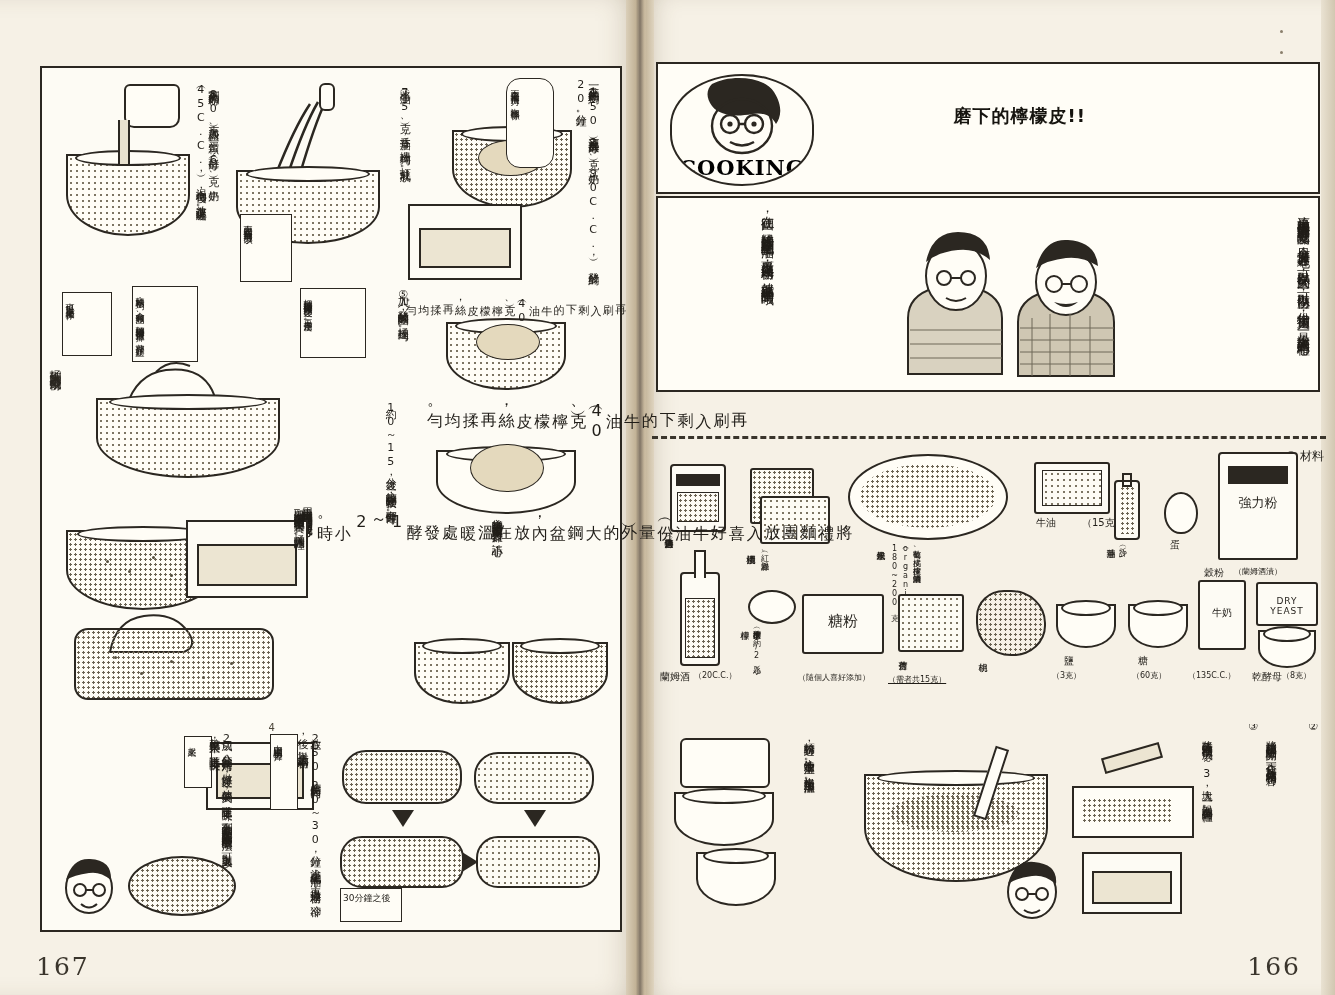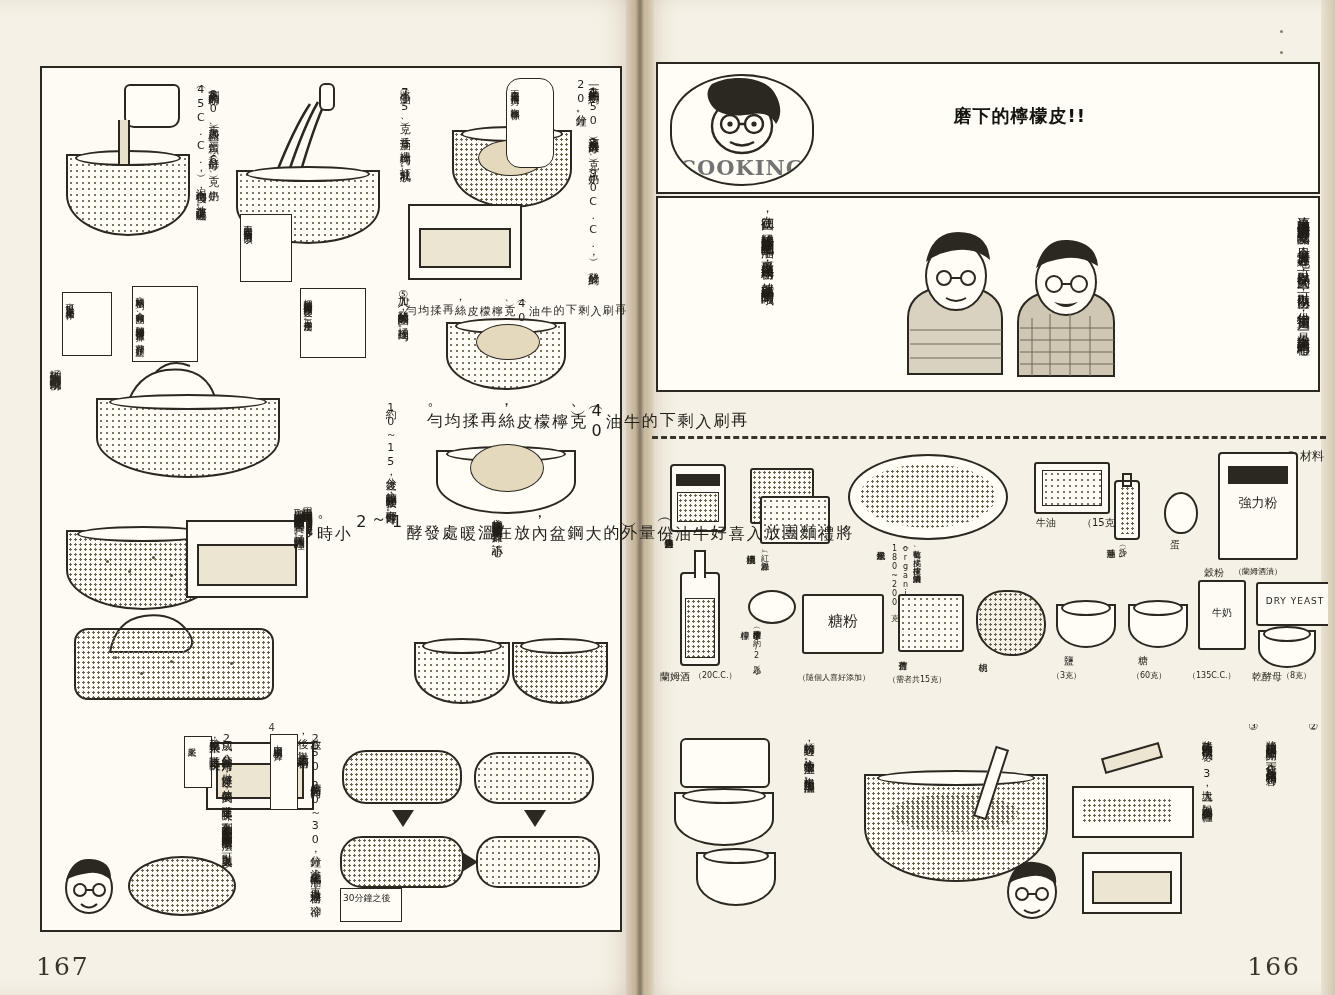--- a/index.html
+++ b/index.html
@@ -37,21 +37,21 @@
      font-family:"DejaVu Sans","Liberation Sans",sans-serif;color:#201d18;}
   .h{font-family:"DejaVu Sans","Liberation Sans",sans-serif;color:#201d18;}
 
   
   .bubble{position:absolute;background:#fffdf6;border:1.6px solid #2b2721;border-radius:14px;padding:4px 3px;}
   .capbox{position:absolute;background:#fffdf6;border:1.5px solid #2b2721;padding:3px 2px;}
 
   
   .hdr{position:absolute;left:656px;top:62px;width:660px;height:128px;border:2px solid #2b2721;background:#fffdf6;}
   .cook-badge{position:absolute;left:12px;top:10px;width:140px;height:108px;border:2px solid #2b2721;border-radius:50%/46%;background:#fffdf6;overflow:hidden;}
-  .cook-word{position:absolute;bottom:4px;left:0;right:0;text-align:center;font:700 21px "DejaVu Serif","Liberation Serif",serif;letter-spacing:1px;color:#737373;}
+  .cook-word{position:absolute;bottom:4px;left:0;right:0;text-align:center;font:700 21px "DejaVu Serif","Liberation Serif",serif;letter-spacing:1px;color:#000000;}
   .title-main{position:absolute;right:14px;top:26px;font:700 42px "DejaVu Serif","Liberation Serif",serif;letter-spacing:4px;color:#16140f;}
   .title-sub{position:absolute;right:232px;top:40px;font:700 18px "DejaVu Sans","Liberation Sans",sans-serif;letter-spacing:1px;color:#16140f;}
 
   
   .dashline{position:absolute;left:652px;width:674px;height:0;border-top:3px dashed #3a352c;}
 
   
   .bowl{position:absolute;border:2px solid #2b2721;border-radius:0 0 52% 52%;background:#fffdf6;}
   .bowl::after{content:"";position:absolute;left:6%;right:6%;top:-6px;height:12px;border:2px solid #2b2721;border-radius:50%;background:#fffdf6;}
   .dough{position:absolute;background:#e4d9bd;border:1.6px solid #2b2721;border-radius:50%;}
@@ -206,39 +206,39 @@
     <div class="lbl-v" style="left:86px;top:180px;height:36px;">檸檬</div>
     <div class="lbl-v" style="left:98px;top:180px;height:62px;font-size:8px;">（磨下的檸檬皮 約1/2小匙）</div>
 
     <div class="bag" style="left:150px;top:150px;width:78px;height:56px;">
       <div class="h" style="position:absolute;left:0;right:0;top:16px;text-align:center;font-size:15px;">糖粉</div>
     </div>
     <div class="lbl" style="left:146px;top:228px;font-size:8px;">（隨個人喜好添加）</div>
 
     <div class="bag tone-l" style="left:246px;top:150px;width:62px;height:54px;"></div>
     <div class="lbl-v" style="left:244px;top:210px;height:40px;">杏仁薄片</div>
-    <div class="lbl" style="left:236px;top:230px;font-size:8px;">（需者共15克）</div>
+    <div class="lbl" style="left:236px;top:230px;font-size:8px;text-decoration:underline;">（需者共15克）</div>
 
     <div class="tone" style="position:absolute;left:324px;top:146px;width:66px;height:62px;border:2px solid #2b2721;border-radius:40% 50% 46% 50%;"></div>
     <div class="lbl-v" style="left:324px;top:212px;height:34px;">胡桃</div>
 
     <div class="bowl" style="left:404px;top:160px;width:56px;height:40px;"></div>
     <div class="lbl" style="left:412px;top:210px;">鹽</div>
     <div class="lbl" style="left:400px;top:226px;font-size:8px;">（3克）</div>
 
     <div class="bowl" style="left:476px;top:160px;width:56px;height:40px;"></div>
     <div class="lbl" style="left:486px;top:210px;">糖</div>
     <div class="lbl" style="left:480px;top:226px;font-size:8px;">（60克）</div>
 
     <div class="bag" style="left:546px;top:136px;width:44px;height:66px;">
       <div class="h" style="position:absolute;left:0;right:0;top:24px;text-align:center;font-size:10px;">牛奶</div>
     </div>
     <div class="lbl" style="left:536px;top:226px;font-size:8px;">（135C.C.）</div>
 
-    <div class="bag" style="left:604px;top:138px;width:58px;height:40px;padding-left:16px;">
+    <div class="bag" style="left:604px;top:138px;width:58px;height:40px;">
       <div class="h" style="position:absolute;left:0;right:0;top:12px;text-align:center;font-size:9px;letter-spacing:1px;">DRY YEAST</div>
     </div>
     <div class="bowl" style="left:606px;top:186px;width:54px;height:34px;"></div>
     <div class="lbl" style="left:600px;top:226px;">乾酵母</div>
     <div class="lbl" style="left:630px;top:226px;font-size:8px;">（8克）</div>
   </div>
 
   <div class="panel noborder" style="left:652px;top:724px;width:676px;height:212px;">
 
     <div style="position:absolute;left:18px;top:14px;width:120px;height:110px;">

